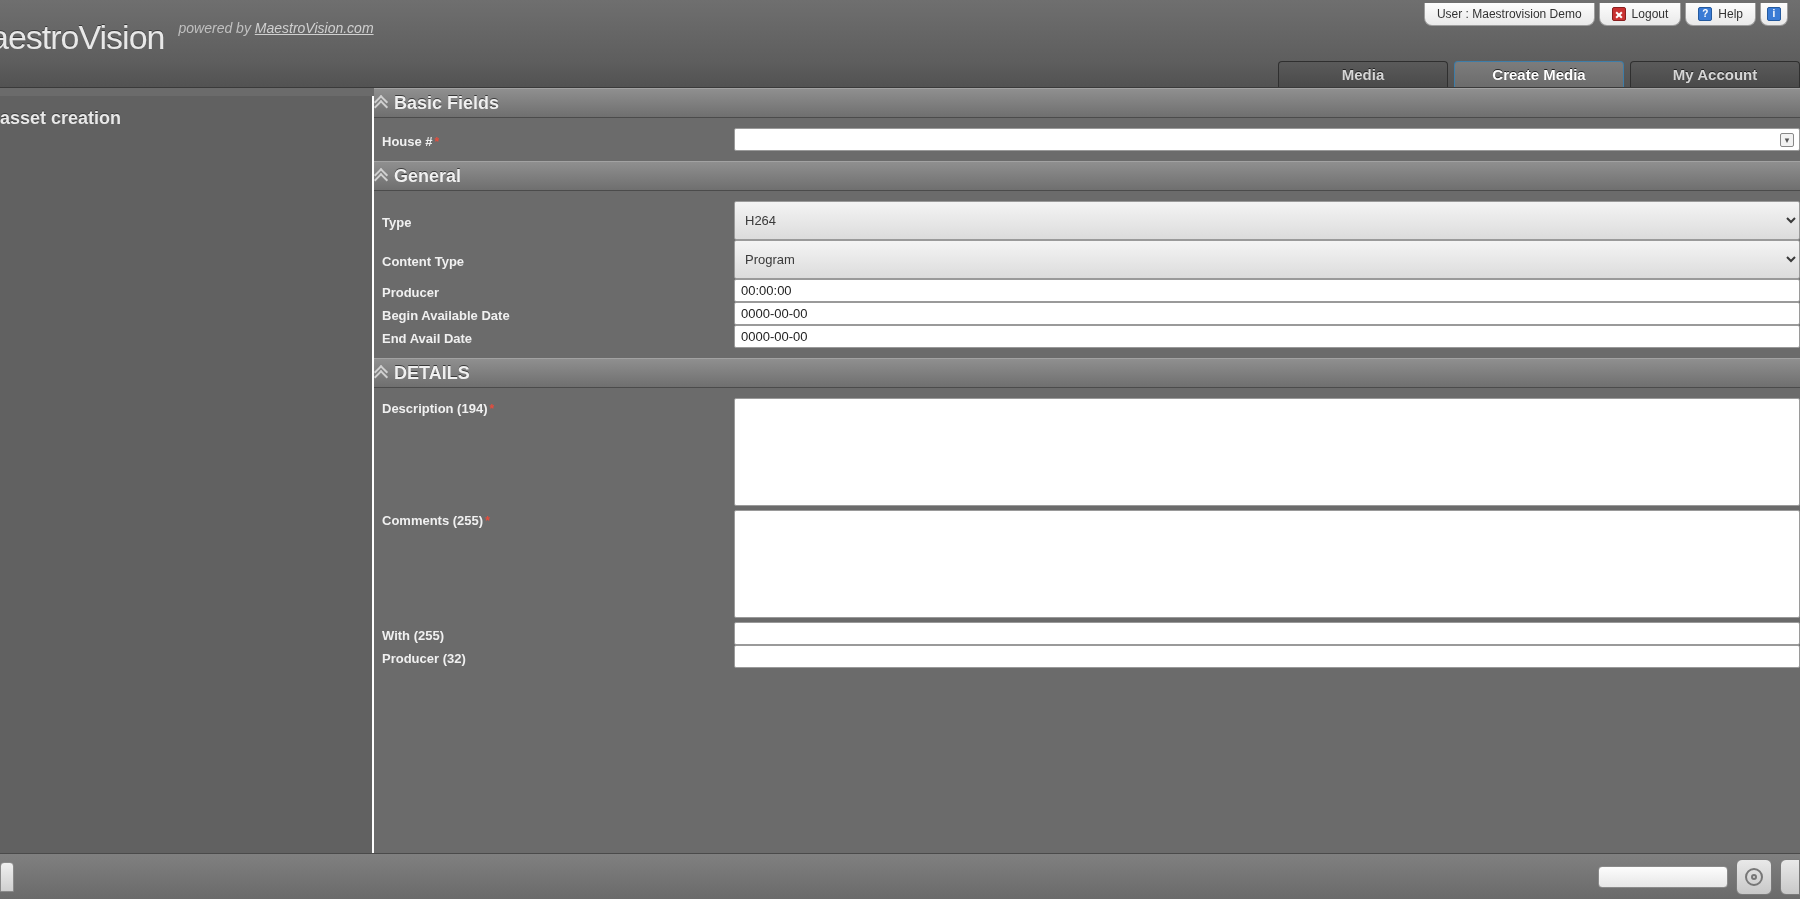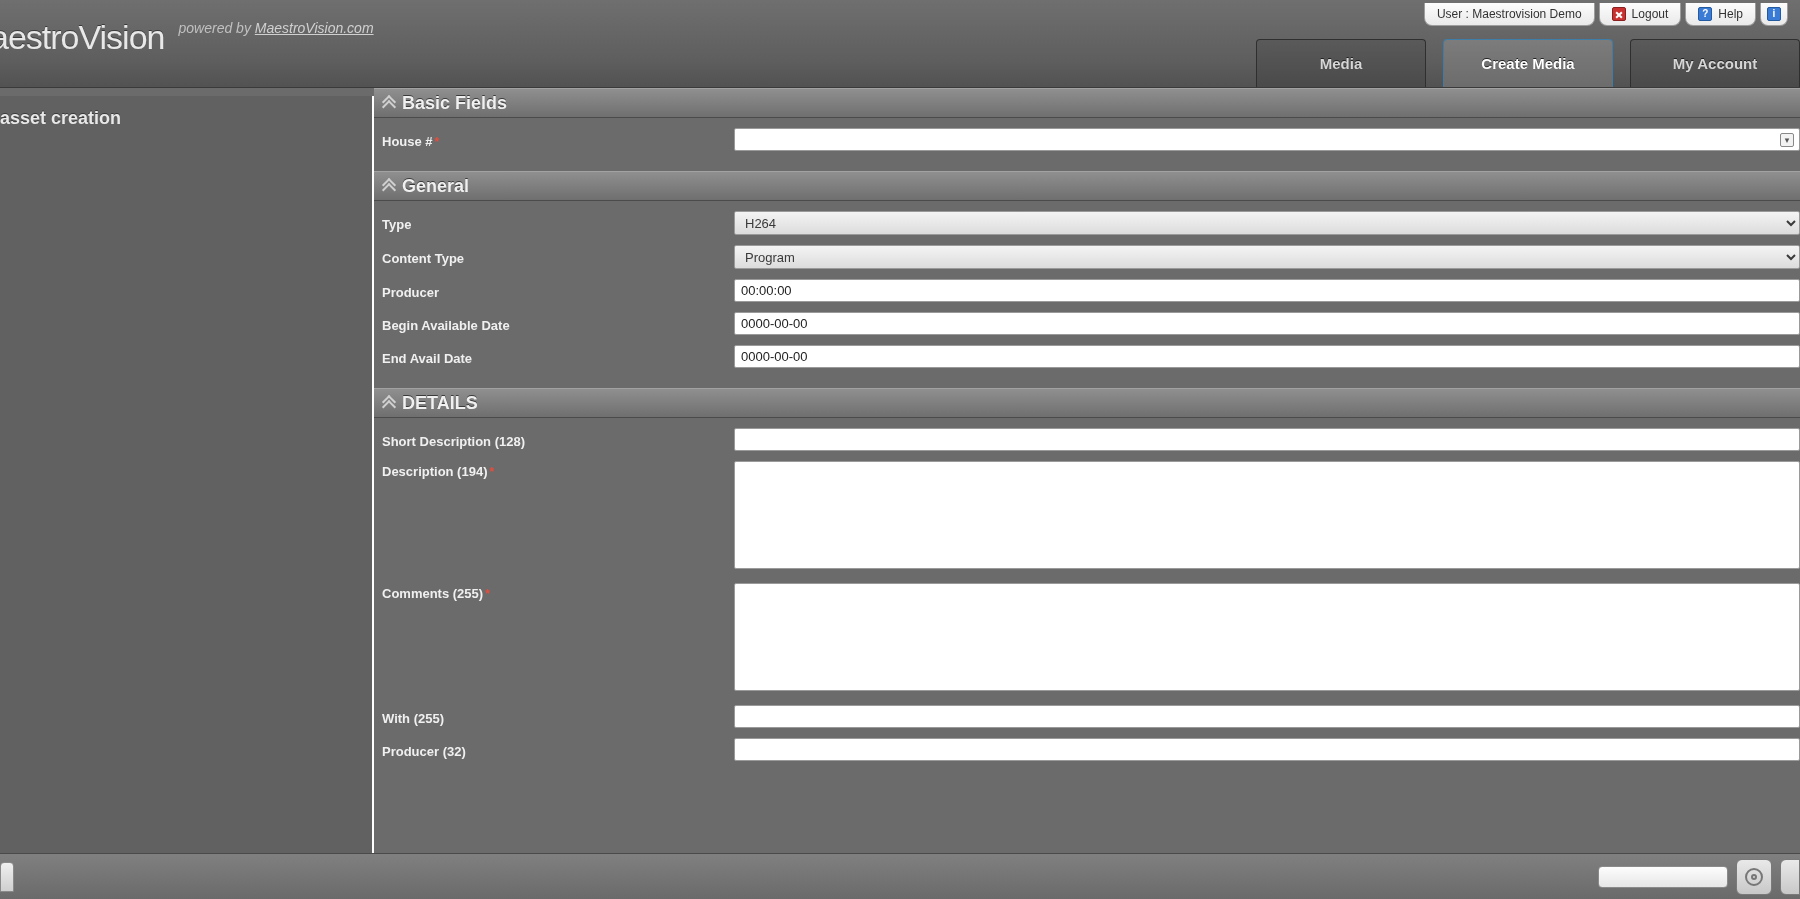--- a/index.html
+++ b/index.html
@@ -95,32 +95,31 @@
   
   .tabs {
     position: absolute;
     right: 0; bottom: 0;
     display: flex;
     gap: 6px;
     padding-right: 0;
   }
   .tab {
     min-width: 170px;
-    height: 48px;
+    height: 26px;
     background: linear-gradient(#5a5a5a,#4a4a4a);
     border: 1px solid #2f2f2f;
     border-bottom: none;
     border-radius: 4px 4px 0 0;
     color: #d6d6d6;
     font-size: 15px;
     font-weight: bold;
     display: flex; align-items: center; justify-content: center;
     text-shadow: 0 -1px 0 #222;
     cursor: pointer;
-    margin-left: 11px;
   }
   .tab.active {
     background: linear-gradient(#7c7c7c,#6c6c6c);
     border: 1px solid #3d7da8;
     border-bottom: none;
     color: #fff;
   }
 
   
   .main {
@@ -151,21 +150,20 @@
     background: #6b6b6b;
   }
 
   .section-hdr {
     background: linear-gradient(#8f8f8f,#6f6f6f);
     border-top: 1px solid #a2a2a2;
     border-bottom: 1px solid #4b4b4b;
     height: 30px;
     display: flex;
     align-items: center;
-    padding-left: 8px;
     color: #f0f0f0;
     font-size: 18px;
     font-weight: bold;
     text-shadow: 0 -1px 0 #3b3b3b;
   }
   .chevrons {
     width: 14px; height: 14px;
     margin-right: 6px;
     position: relative;
   }
@@ -177,21 +175,21 @@
   .chevrons::before { top:6px; }
   .chevrons::after  { top:1px; }
 
   .section-body {
     padding: 10px 0 10px 8px;
     background: #6b6b6b;
   }
   .field-row {
     display: flex;
     align-items: center;
-    margin-bottom: 10px;
+    margin-bottom: 0;
   }
   .field-row.tall { align-items: flex-start; }
   .field-label {
     width: 352px;
     color: #f0f0f0;
     font-size: 13px;
     font-weight: bold;
     padding-top: 3px;
   }
   .req { color: #e74c3c; font-size: 12px; margin-left: 2px; }
@@ -204,21 +202,21 @@
     border-radius: 2px;
     padding: 3px 6px;
     font-size: 13px;
     font-family: Verdana, Arial, sans-serif;
     background: #fff;
     color: #222;
   }
   .field-input select {
     background: linear-gradient(#f4f4f4,#dcdcdc);
     color: #3a3a3a;
-    height: 24px;
+    height: 39px;
   }
   .field-input textarea { resize: none; height: 108px; }
   .field-input .with-icon { position: relative; }
   .field-input .input-icon {
     position:absolute; right:6px; top:50%; transform:translateY(-50%);
     width:14px; height:14px; border:1px solid #888; border-radius:2px;
     background:#f2f2f2;
     display:flex; align-items:center; justify-content:center;
     font-size:9px; color:#555;
   }
@@ -357,24 +355,20 @@
         <div class="field-label">End Avail Date</div>
         <div class="field-input"><input type="text" value="0000-00-00" style=""></div>
       </div>
     </div>
 
     <div class="section-hdr">
       <span class="chevrons"></span>
       <span>DETAILS</span>
     </div>
     <div class="section-body">
-      <div class="field-row">
-        <div class="field-label">Short Description (128)</div>
-        <div class="field-input"><input type="text" value="" style=""></div>
-      </div>
       <div class="field-row tall">
         <div class="field-label">
           <span>Description (194)</span><span class="req">*</span>
         </div>
         <div class="field-input"><textarea style=""></textarea></div>
       </div>
       <div class="field-row tall">
         <div class="field-label">
           <span>Comments (255)</span><span class="req">*</span>
         </div>

